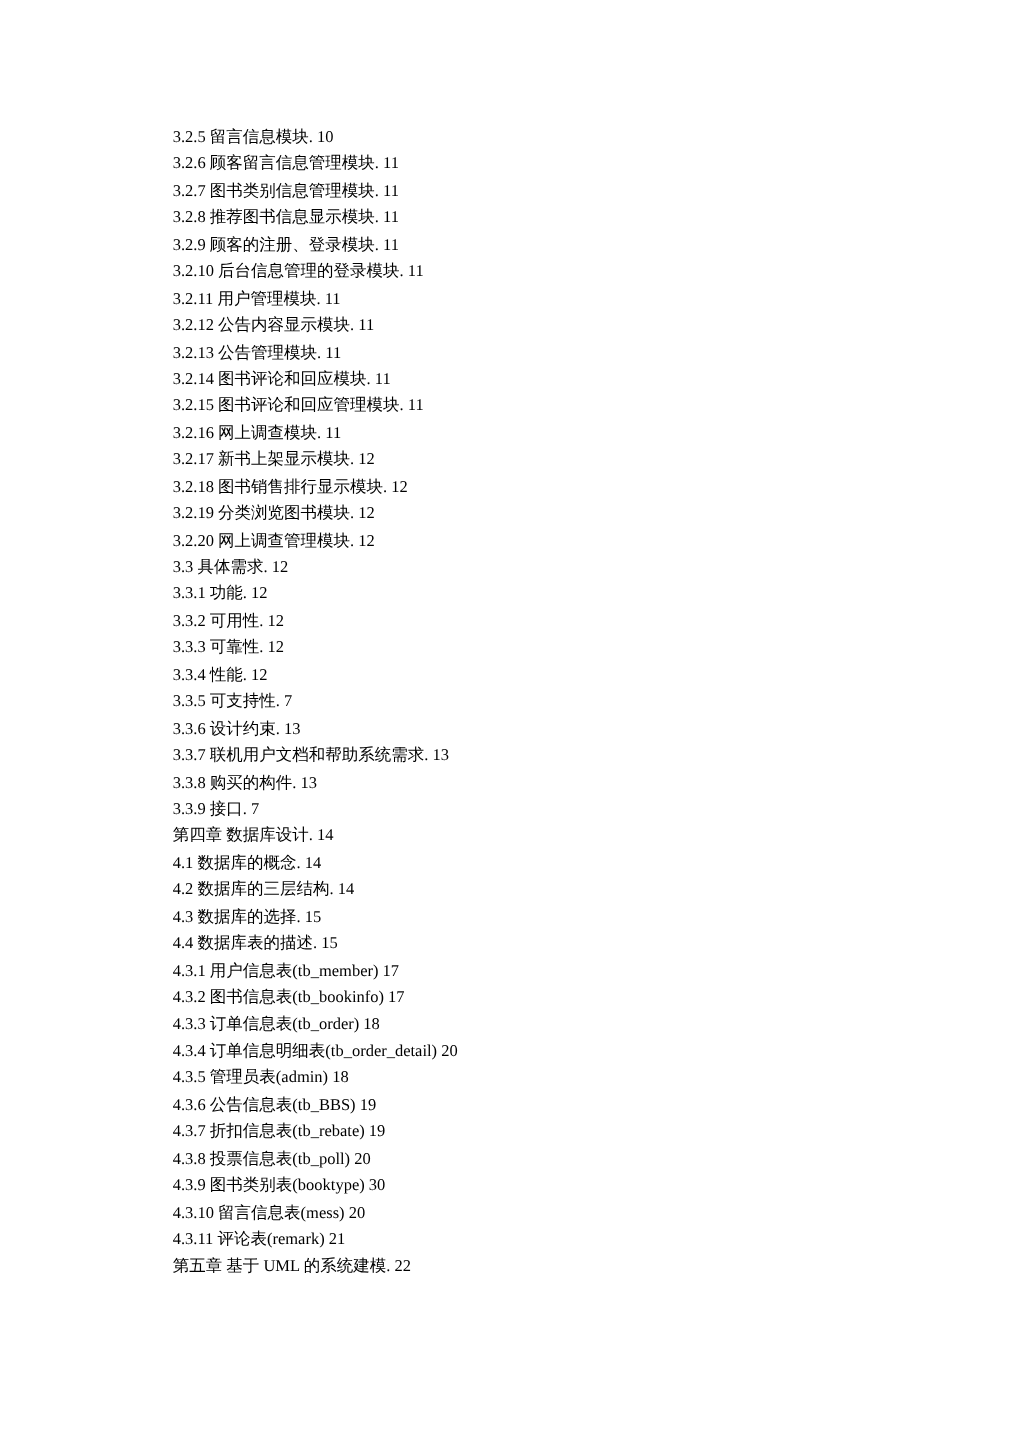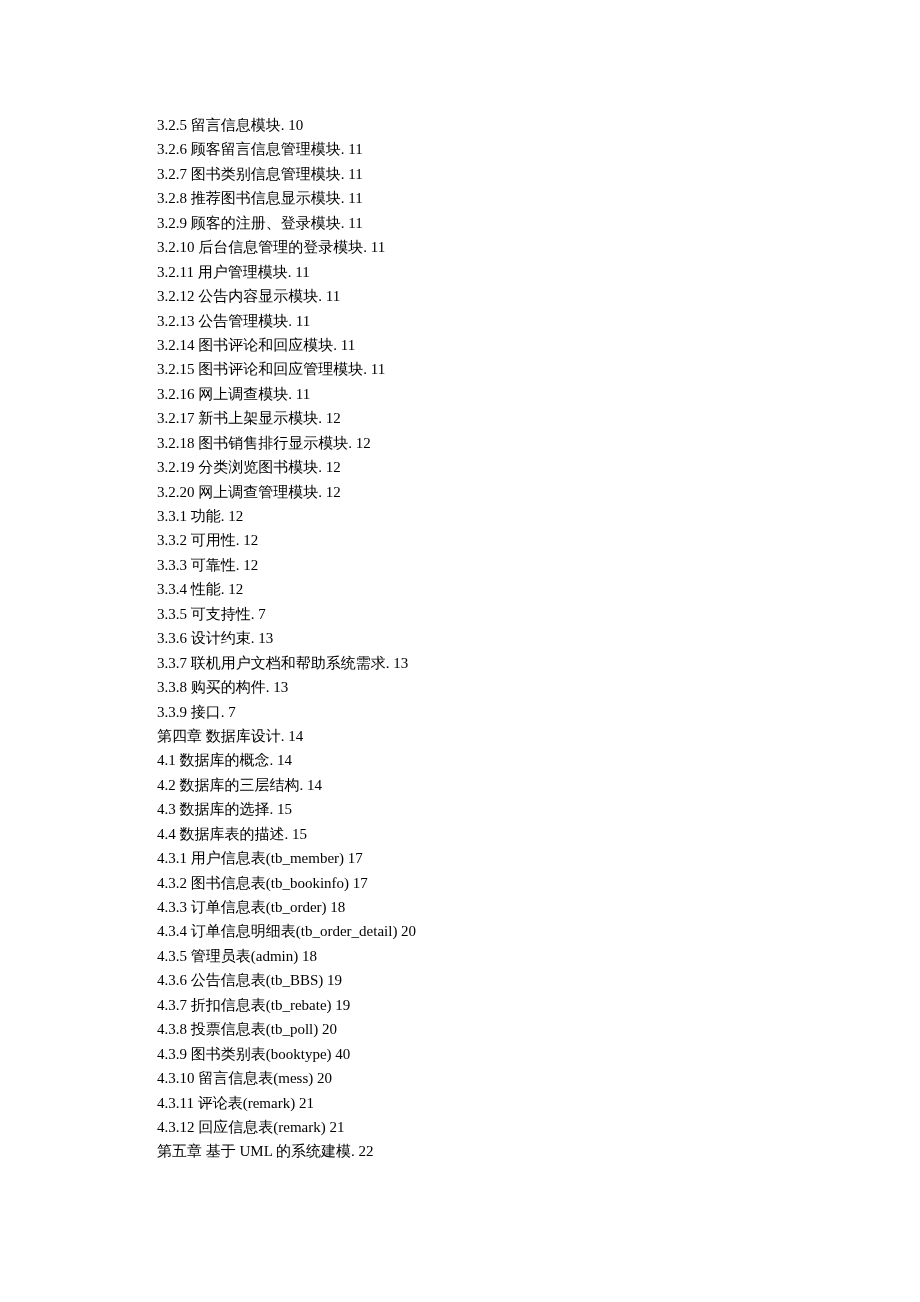--- a/index.html
+++ b/index.html
@@ -36,20 +36,21 @@
   <div class="toc-entry">3.2.11  用户管理模块. 11</div>
   <div class="toc-entry">3.2.12  公告内容显示模块. 11</div>
   <div class="toc-entry">3.2.13  公告管理模块. 11</div>
   <div class="toc-entry">3.2.14  图书评论和回应模块. 11</div>
   <div class="toc-entry">3.2.15  图书评论和回应管理模块. 11</div>
   <div class="toc-entry">3.2.16  网上调查模块. 11</div>
   <div class="toc-entry">3.2.17  新书上架显示模块. 12</div>
   <div class="toc-entry">3.2.18  图书销售排行显示模块. 12</div>
   <div class="toc-entry">3.2.19  分类浏览图书模块. 12</div>
   <div class="toc-entry">3.2.20  网上调查管理模块. 12</div>
+  <div class="toc-entry">3.3   具体需求. 12</div>
   <div class="toc-entry">3.3.1   功能. 12</div>
   <div class="toc-entry">3.3.2   可用性. 12</div>
   <div class="toc-entry">3.3.3   可靠性. 12</div>
   <div class="toc-entry">3.3.4   性能. 12</div>
   <div class="toc-entry">3.3.5   可支持性. 7</div>
   <div class="toc-entry">3.3.6   设计约束. 13</div>
   <div class="toc-entry">3.3.7   联机用户文档和帮助系统需求. 13</div>
   <div class="toc-entry">3.3.8   购买的构件. 13</div>
   <div class="toc-entry">3.3.9   接口. 7</div>
   <div class="toc-entry">第四章  数据库设计. 14</div>
@@ -58,18 +59,17 @@
   <div class="toc-entry">4.3  数据库的选择. 15</div>
   <div class="toc-entry">4.4  数据库表的描述. 15</div>
   <div class="toc-entry">4.3.1  用户信息表(tb_member) 17</div>
   <div class="toc-entry">4.3.2  图书信息表(tb_bookinfo) 17</div>
   <div class="toc-entry">4.3.3  订单信息表(tb_order) 18</div>
   <div class="toc-entry">4.3.4  订单信息明细表(tb_order_detail) 20</div>
   <div class="toc-entry">4.3.5  管理员表(admin) 18</div>
   <div class="toc-entry">4.3.6  公告信息表(tb_BBS) 19</div>
   <div class="toc-entry">4.3.7  折扣信息表(tb_rebate) 19</div>
   <div class="toc-entry">4.3.8  投票信息表(tb_poll) 20</div>
-  <div class="toc-entry">4.3.9  图书类别表(booktype) 40</div>
+  <div class="toc-entry">4.3.9  图书类别表(booktype) 30</div>
   <div class="toc-entry">4.3.10  留言信息表(mess) 20</div>
   <div class="toc-entry">4.3.11  评论表(remark) 21</div>
-  <div class="toc-entry">4.3.12  回应信息表(remark) 21</div>
   <div class="toc-entry">第五章  基于 UML 的系统建模. 22</div>
 </div>
 
 </body></html>

